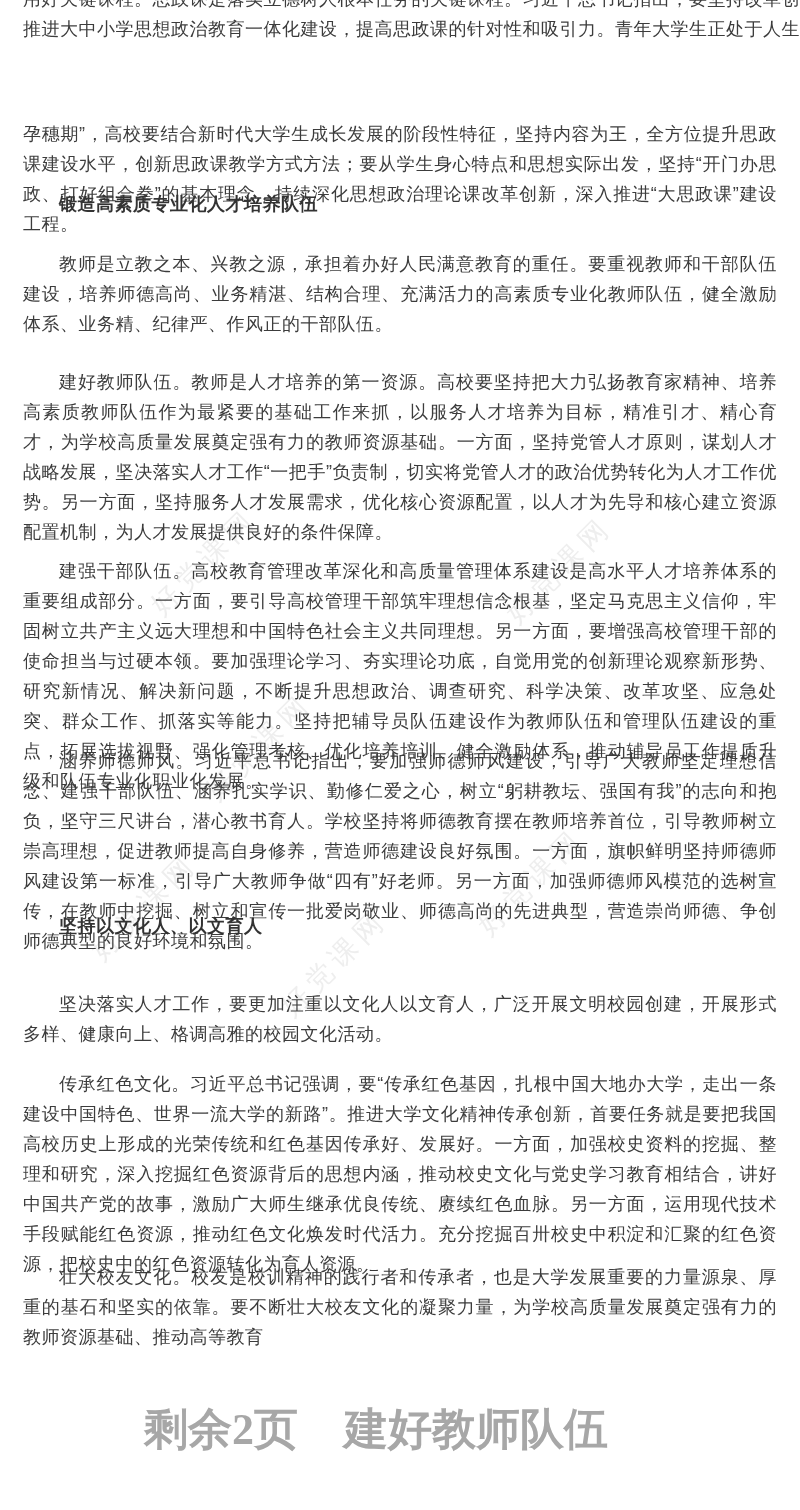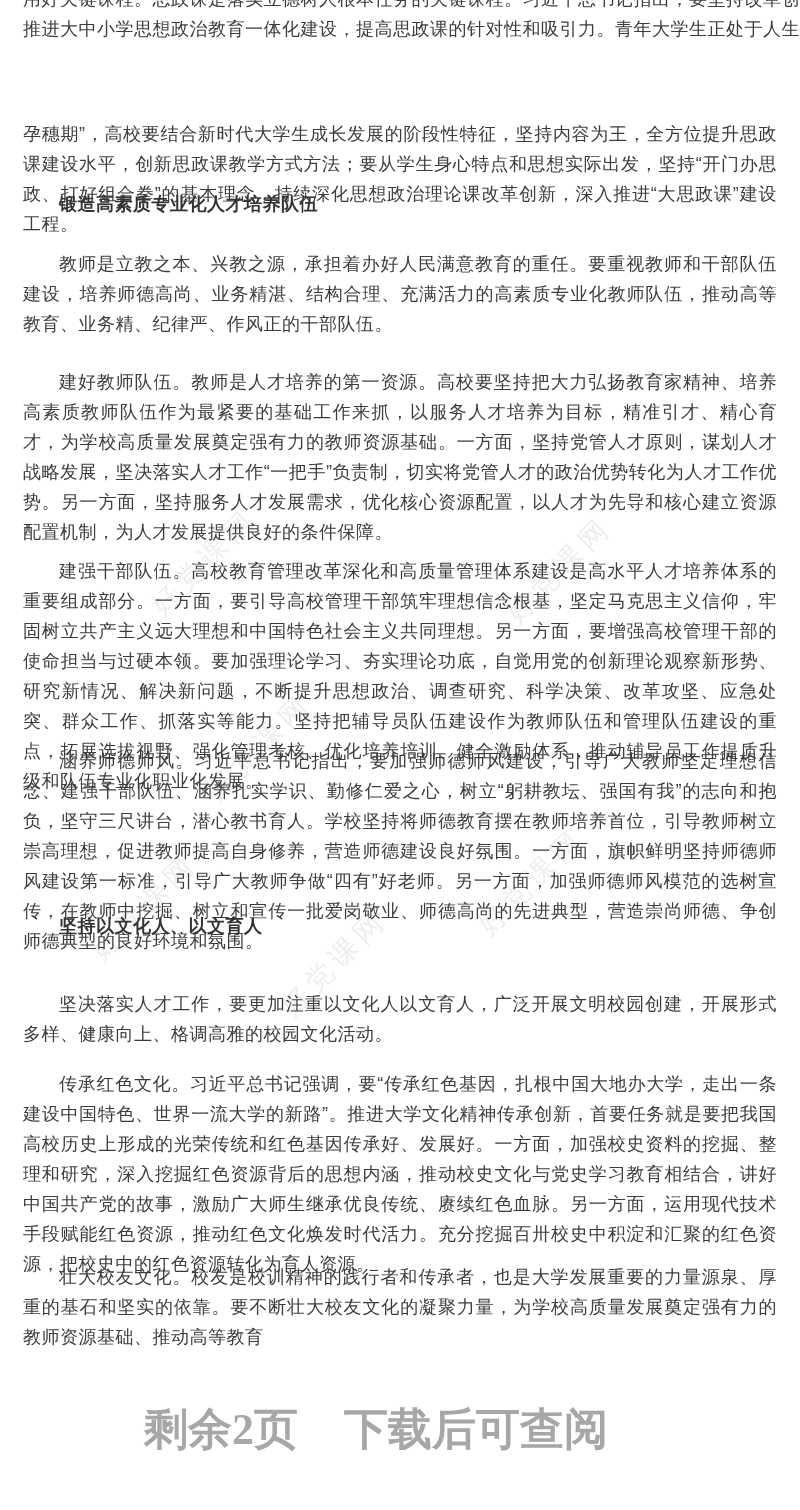--- a/index.html
+++ b/index.html
@@ -82,24 +82,24 @@
 <div class="wm wm2">好党课网</div>
 <div class="wm wm3">好党课网</div>
 <div class="wm wm4">好党课网</div>
 <div class="wm wm5">好党课网</div>
 <div class="wm wm6">好党课网</div>
 
 <div class="doc-text nowrap-line b0">用好关键课程。思政课是落实立德树人根本任务的关键课程。习近平总书记指出，要坚持改革创新，</div>
 <div class="doc-text nowrap-line b1">推进大中小学思想政治教育一体化建设，提高思政课的针对性和吸引力。青年大学生正处于人生的“拔节</div>
 <div class="doc-text b2">孕穗期”，高校要结合新时代大学生成长发展的阶段性特征，坚持内容为王，全方位提升思政课建设水平，创新思政课教学方式方法；要从学生身心特点和思想实际出发，坚持“开门办思政、打好组合拳”的基本理念，持续深化思想政治理论课改革创新，深入推进“大思政课”建设工程。</div>
 <div class="doc-text heading indent b3">锻造高素质专业化人才培养队伍</div>
-<div class="doc-text indent b4">教师是立教之本、兴教之源，承担着办好人民满意教育的重任。要重视教师和干部队伍建设，培养师德高尚、业务精湛、结构合理、充满活力的高素质专业化教师队伍，推动高等教育、业务精、纪律严、作风正的干部队伍。</div>
+<div class="doc-text indent b4">教师是立教之本、兴教之源，承担着办好人民满意教育的重任。要重视教师和干部队伍建设，培养师德高尚、业务精湛、结构合理、充满活力的高素质专业化教师队伍，健全激励体系、业务精、纪律严、作风正的干部队伍。</div>
 <div class="doc-text indent b5">建好教师队伍。教师是人才培养的第一资源。高校要坚持把大力弘扬教育家精神、培养高素质教师队伍作为最紧要的基础工作来抓，以服务人才培养为目标，精准引才、精心育才，为学校高质量发展奠定强有力的教师资源基础。一方面，坚持党管人才原则，谋划人才战略发展，坚决落实人才工作“一把手”负责制，切实将党管人才的政治优势转化为人才工作优势。另一方面，坚持服务人才发展需求，优化核心资源配置，以人才为先导和核心建立资源配置机制，为人才发展提供良好的条件保障。</div>
 <div class="doc-text indent b6">建强干部队伍。高校教育管理改革深化和高质量管理体系建设是高水平人才培养体系的重要组成部分。一方面，要引导高校管理干部筑牢理想信念根基，坚定马克思主义信仰，牢固树立共产主义远大理想和中国特色社会主义共同理想。另一方面，要增强高校管理干部的使命担当与过硬本领。要加强理论学习、夯实理论功底，自觉用党的创新理论观察新形势、研究新情况、解决新问题，不断提升思想政治、调查研究、科学决策、改革攻坚、应急处突、群众工作、抓落实等能力。坚持把辅导员队伍建设作为教师队伍和管理队伍建设的重点，拓展选拔视野、强化管理考核、优化培养培训、健全激励体系，推动辅导员工作提质升级和队伍专业化职业化发展。</div>
 <div class="doc-text indent b7">涵养师德师风。习近平总书记指出，要加强师德师风建设，引导广大教师坚定理想信念、建强干部队伍、涵养扎实学识、勤修仁爱之心，树立“躬耕教坛、强国有我”的志向和抱负，坚守三尺讲台，潜心教书育人。学校坚持将师德教育摆在教师培养首位，引导教师树立崇高理想，促进教师提高自身修养，营造师德建设良好氛围。一方面，旗帜鲜明坚持师德师风建设第一标准，引导广大教师争做“四有”好老师。另一方面，加强师德师风模范的选树宣传，在教师中挖掘、树立和宣传一批爱岗敬业、师德高尚的先进典型，营造崇尚师德、争创师德典型的良好环境和氛围。</div>
 <div class="doc-text heading indent b8">坚持以文化人、以文育人</div>
 <div class="doc-text indent b9">坚决落实人才工作，要更加注重以文化人以文育人，广泛开展文明校园创建，开展形式多样、健康向上、格调高雅的校园文化活动。</div>
 <div class="doc-text indent b10">传承红色文化。习近平总书记强调，要“传承红色基因，扎根中国大地办大学，走出一条建设中国特色、世界一流大学的新路”。推进大学文化精神传承创新，首要任务就是要把我国高校历史上形成的光荣传统和红色基因传承好、发展好。一方面，加强校史资料的挖掘、整理和研究，深入挖掘红色资源背后的思想内涵，推动校史文化与党史学习教育相结合，讲好中国共产党的故事，激励广大师生继承优良传统、赓续红色血脉。另一方面，运用现代技术手段赋能红色资源，推动红色文化焕发时代活力。充分挖掘百卅校史中积淀和汇聚的红色资源，把校史中的红色资源转化为育人资源。</div>
 <div class="doc-text indent b11">壮大校友文化。校友是校训精神的践行者和传承者，也是大学发展重要的力量源泉、厚重的基石和坚实的依靠。要不断壮大校友文化的凝聚力量，为学校高质量发展奠定强有力的教师资源基础、推动高等教育</div>
 
 <div class="footer">
-  <span>剩余2页</span><span class="gap">下载后可查阅</span>
+  <span>剩余2页</span><span class="gap">建好教师队伍</span>
 </div>
 
 </body></html>

